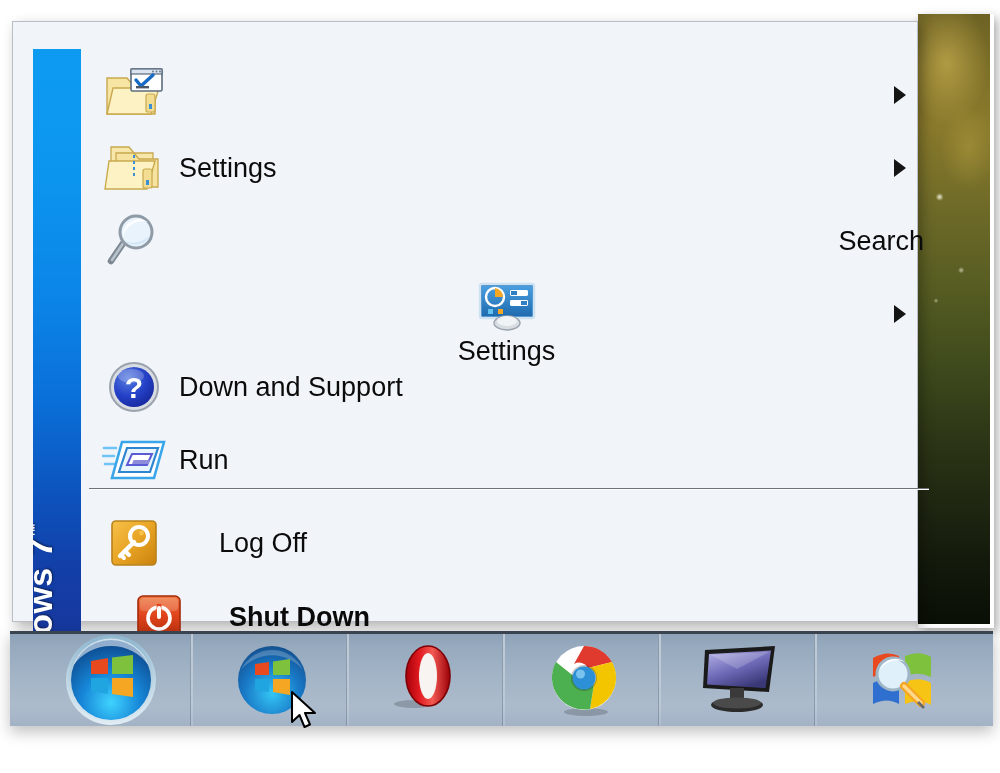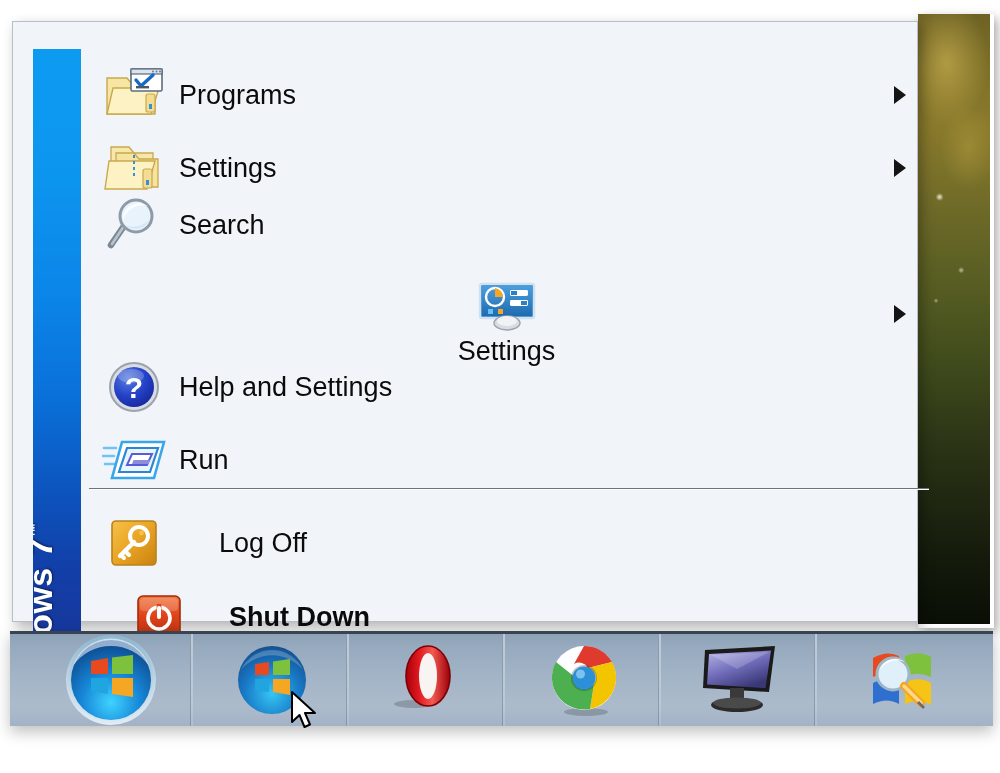--- a/index.html
+++ b/index.html
@@ -204,21 +204,20 @@
           <rect x="46" y="38" width="3" height="5" fill="#3a8fd6"></rect>
           <rect x="28" y="3" width="31" height="22" rx="1.5" fill="#ffffff" stroke="#5b6b7d" stroke-width="1.6"></rect>
           <rect x="28" y="3" width="31" height="5" fill="#dbe4ee" stroke="#5b6b7d" stroke-width="1.2"></rect>
           <circle cx="50" cy="5.5" r="1" fill="#6d7c8c"></circle>
             <circle cx="53.5" cy="5.5" r="1" fill="#6d7c8c"></circle>
             <circle cx="57" cy="5.5" r="1" fill="#6d7c8c"></circle>
           <path d="M33 14 L38 20 L50 9" fill="none" stroke="#1669c4" stroke-width="3.4" stroke-linecap="round" stroke-linejoin="round"></path>
           <rect x="33" y="20" width="13" height="2.4" fill="#4a5868"></rect>
         </svg>
       </span>
-      <span class="label">Programs</span>
       <span class="arrow"></span>
     </div>
 
     <div class="menu-row" style="top:83px;">
       <span class="icon-cell">
         <svg class="ico" width="62" height="58" viewBox="0 0 62 58">
           <path d="M8 8 L26 8 L31 14 L50 14 L50 42 L8 42 Z" fill="#f7e7aa" stroke="#c9a94e" stroke-width="1.3"></path>
           <path d="M13 14 L31 14 L36 20 L55 20 L55 48 L13 48 Z" fill="#f6e3a0" stroke="#c9a94e" stroke-width="1.3"></path>
           <path d="M6 22 L52 22 L44 50 L2 50 Z" fill="#fdf2c4" stroke="#c9a94e" stroke-width="1.4"></path>
           <rect x="40" y="30" width="9" height="19" rx="2" fill="#f2dd92" stroke="#c9a94e" stroke-width="1.2"></rect>
@@ -228,21 +227,21 @@
               <rect x="30" y="22" width="2" height="3"></rect>
             <rect x="30" y="28" width="2" height="3"></rect>
               <rect x="30" y="34" width="2" height="3"></rect>
           </g>
         </svg>
       </span>
       <span class="label">Settings</span>
       <span class="arrow"></span>
     </div>
 
-    <div class="menu-row" style="top:140px;">
+    <div class="menu-row" style="top:156px;justify-content:space-between;">
       <span class="icon-cell">
         <svg class="ico" width="62" height="60" viewBox="0 0 62 60">
           <line x1="23" y1="28" x2="8" y2="50" stroke="#7d8893" stroke-width="6.5" stroke-linecap="round"></line>
           <line x1="23" y1="28" x2="9" y2="49" stroke="#b9c3cd" stroke-width="2.6" stroke-linecap="round"></line>
           <circle cx="33" cy="21" r="16" fill="#e8f3fc" stroke="#8e9aa6" stroke-width="3"></circle>
           <path d="M20 26 A16 16 0 0 1 45 11 A20 20 0 0 0 20 26 Z" fill="#ffffff" opacity=".85"></path>
           <path d="M22 30 A16 16 0 0 0 47 24 A22 22 0 0 1 22 30 Z" fill="#cfe4f5" opacity=".9"></path>
         </svg>
       </span>
       <span class="label">Search</span>
@@ -288,21 +287,21 @@
               <radialGradient id="hg" cx="35%" cy="28%" r="80%">
             <stop offset="0" stop-color="#5a7fe0"></stop>
                 <stop offset="55%" stop-color="#2542c8"></stop>
                 <stop offset="1" stop-color="#16279c"></stop>
           </radialGradient>
             </defs>
           <ellipse cx="28" cy="18" rx="13" ry="7" fill="#ffffff" opacity=".22"></ellipse>
           <text x="31" y="40" text-anchor="middle" font-family="Liberation Sans, sans-serif" font-size="30" font-weight="bold" fill="#ffffff">?</text>
         </svg>
       </span>
-      <span class="label">Help and Settings</span>
+      <span class="label">Down and Support</span>
     </div>
 
     <div class="menu-row" style="top:375px;">
       <span class="icon-cell">
         <svg class="ico" width="64" height="52" viewBox="0 0 64 52">
           <g stroke="#6fc4f5" stroke-width="2.6" stroke-linecap="round">
             <line x1="2" y1="14" x2="14" y2="14"></line>
               <line x1="0" y1="22" x2="12" y2="22"></line>
               <line x1="3" y1="30" x2="13" y2="30"></line>
           </g>

